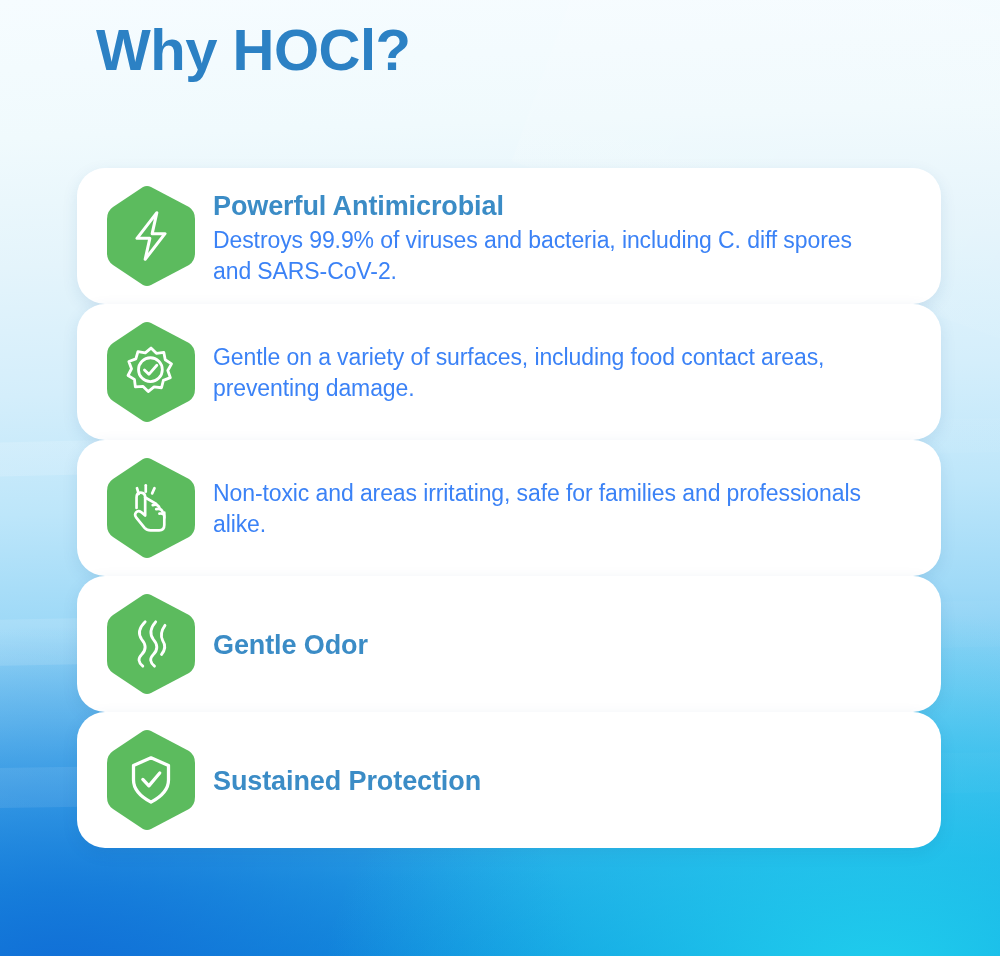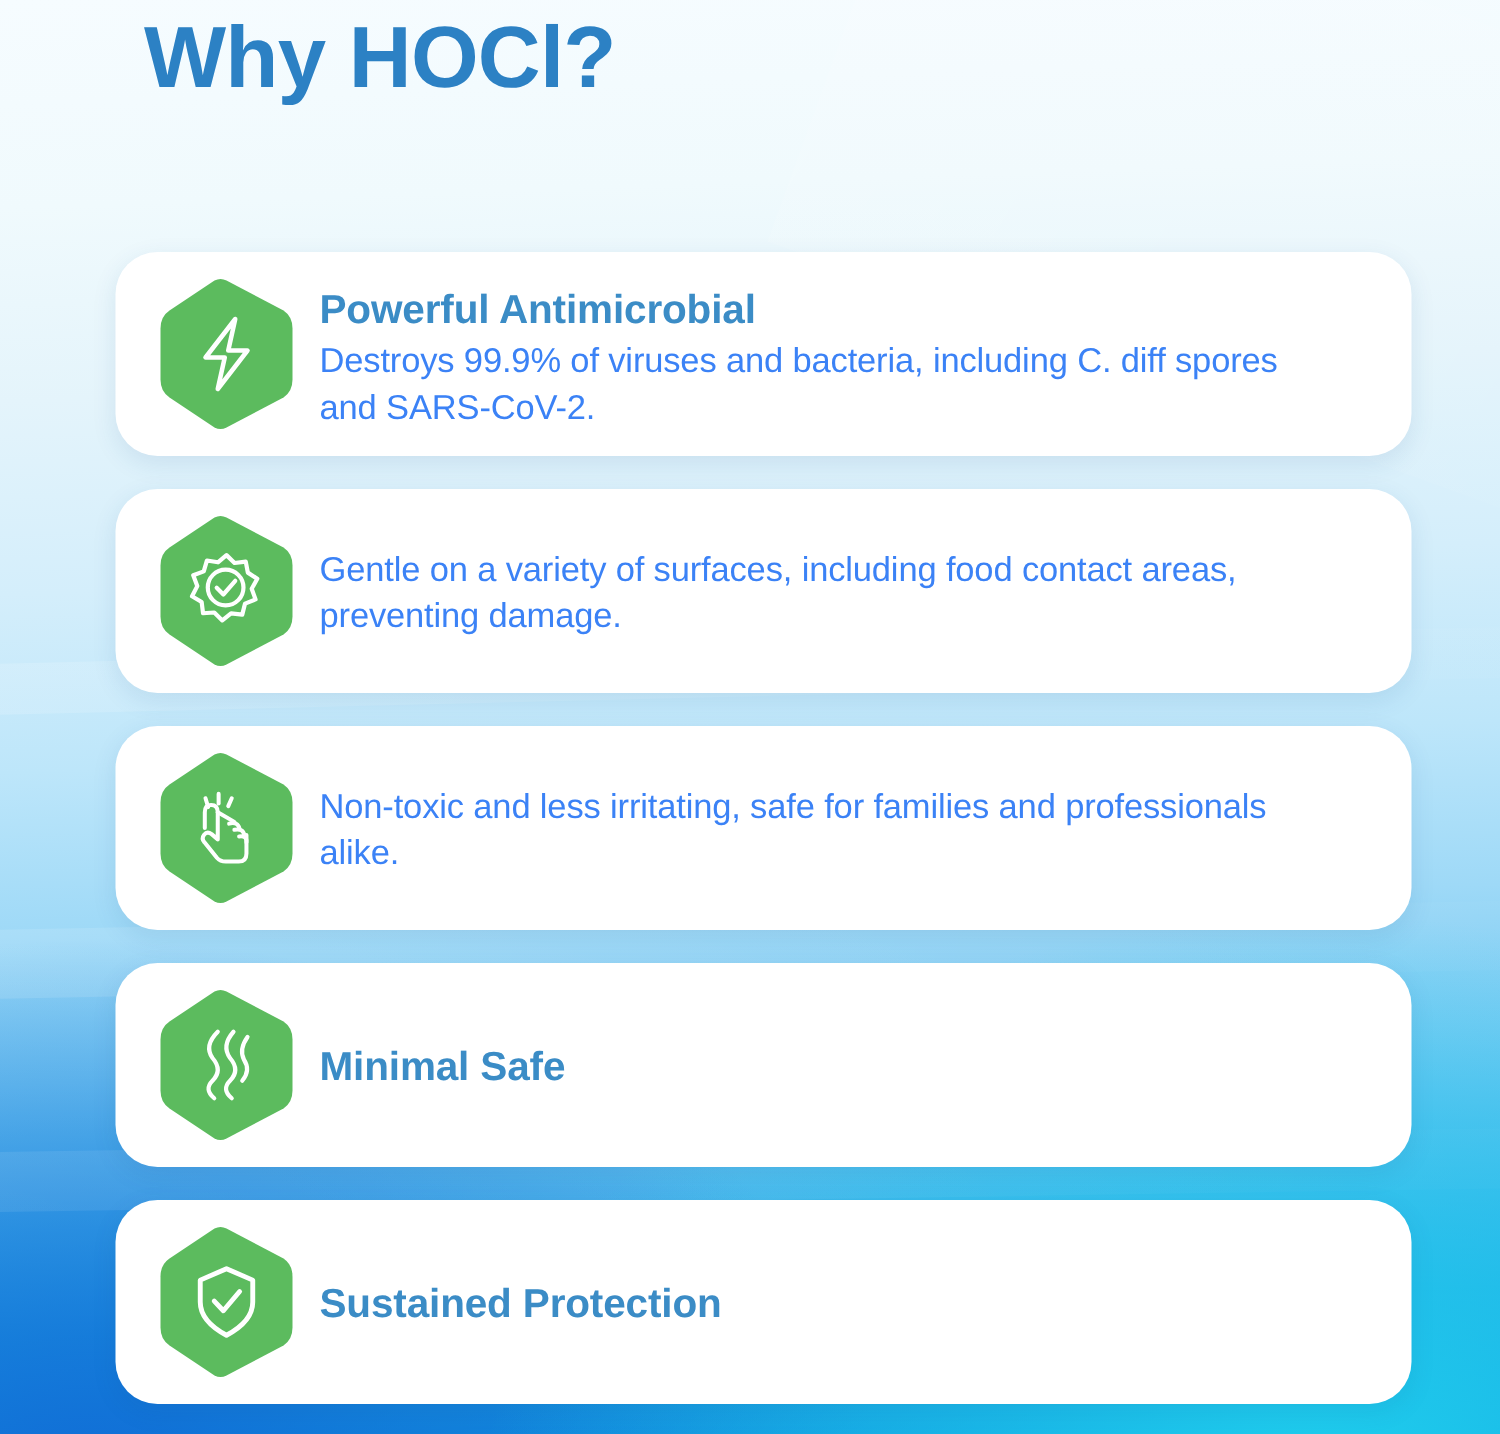--- a/index.html
+++ b/index.html
@@ -45,21 +45,21 @@
   }
   .streak-a { left: -120px; top: 430px; width: 1260px; height: 34px; transform: rotate(-1.4deg); opacity: .55; }
   .streak-b { left: -120px; top: 610px; width: 1260px; height: 46px; transform: rotate(-1.1deg); opacity: .42; }
   .streak-c { left: -120px; top: 760px; width: 1260px; height: 40px; transform: rotate(-0.9deg); opacity: .30; }
   .streak-d { left: 540px; top: 0px;   width: 760px;  height: 300px; transform: rotate(20deg); opacity: .35; }
 
   
   .title-block {
     position: absolute;
     left: 96px;
-    top: 4px;
+    top: 15px;
     width: 860px;
   }
   .title-line {
     font-size: 58px;
     line-height: 70px;
     font-weight: 700;
     letter-spacing: -0.5px;
     color: #2c81c4;
     white-space: nowrap;
   }
@@ -71,21 +71,20 @@
     top: 168px;
     width: 864px;
   }
 
   .card {
     position: relative;
     display: flex;
     align-items: center;
     background: #ffffff;
     border-radius: 28px;
-    margin-bottom: 22px;
     padding: 16px 26px 16px 24px;
     min-height: 131px;
     box-shadow: 0 5px 16px rgba(20,80,140,0.10);
   }
 
   .icon-wrap {
     flex: 0 0 auto;
     width: 100px;
     height: 104px;
     display: flex;
@@ -204,41 +203,41 @@
               <path d="M19 15 L28.5 20.5"></path>
               <path d="M25.5 21.5 Q30.5 20.2 31.5 24.5"></path>
               <path d="M28.5 25.0 Q33.5 24.0 34.2 28.2"></path>
               <path d="M31.2 28.8 Q35.8 28.2 35.4 32.2"></path>
               <path d="M19 15 Q19 10.8 15.2 10.8 Q11.6 10.8 11.6 15 L11.6 24"></path>
             </svg>
           </span>
         </div>
       </div>
       <div class="card-text">
-        <div class="card-desc">Non-toxic and less irritating, safe for families and professionals alike.</div>
+        <div class="card-desc">Non-toxic and areas irritating, safe for families and professionals alike.</div>
       </div>
     </div>
 
     <div class="card">
       <div class="icon-wrap">
         <div class="hexagon">
           <svg class="hex-bg" viewBox="0 0 96 102" aria-hidden="true">
             <path d="M48 2 L86 22 Q92 26 92 34 L92 68 Q92 76 86 80 L48 100 Q44 102 40 100 L10 80 Q4 76 4 68 L4 34 Q4 26 10 22 L40 2 Q44 0 48 2 Z" fill="#5cbb5e"></path>
           </svg>
           <span class="glyph">
             <svg viewBox="0 0 48 48" fill="none" stroke="#ffffff" stroke-width="2.4" stroke-linecap="round" stroke-linejoin="round">
               <path d="M19 5 Q11 13 16 20 Q22 27 16 33 Q11 38 17 43"></path>
               <path d="M28 5 Q21 13 26 20 Q32 27 26 33 Q21 38 27 43"></path>
               <path d="M36 8 Q31 15 34 21 Q38 27 33 33"></path>
             </svg>
           </span>
         </div>
       </div>
       <div class="card-text">
-        <div class="card-title">Minimal Safe</div>
+        <div class="card-title">Gentle Odor</div>
       </div>
     </div>
 
     <div class="card">
       <div class="icon-wrap">
         <div class="hexagon">
           <svg class="hex-bg" viewBox="0 0 96 102" aria-hidden="true">
             <path d="M48 2 L86 22 Q92 26 92 34 L92 68 Q92 76 86 80 L48 100 Q44 102 40 100 L10 80 Q4 76 4 68 L4 34 Q4 26 10 22 L40 2 Q44 0 48 2 Z" fill="#5cbb5e"></path>
           </svg>
           <span class="glyph">

